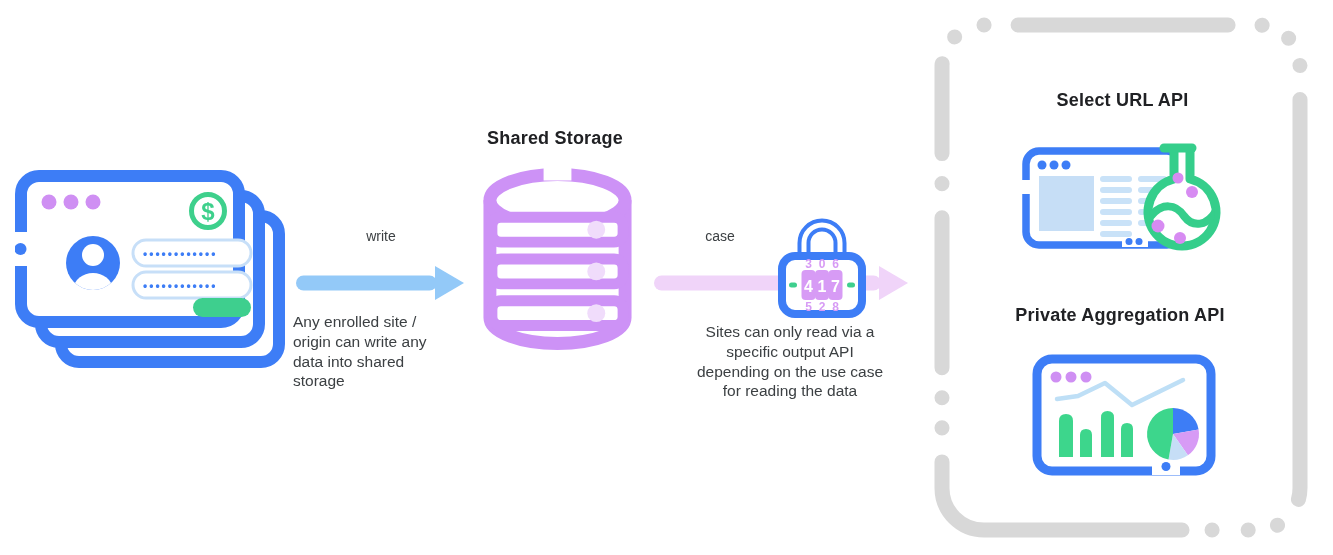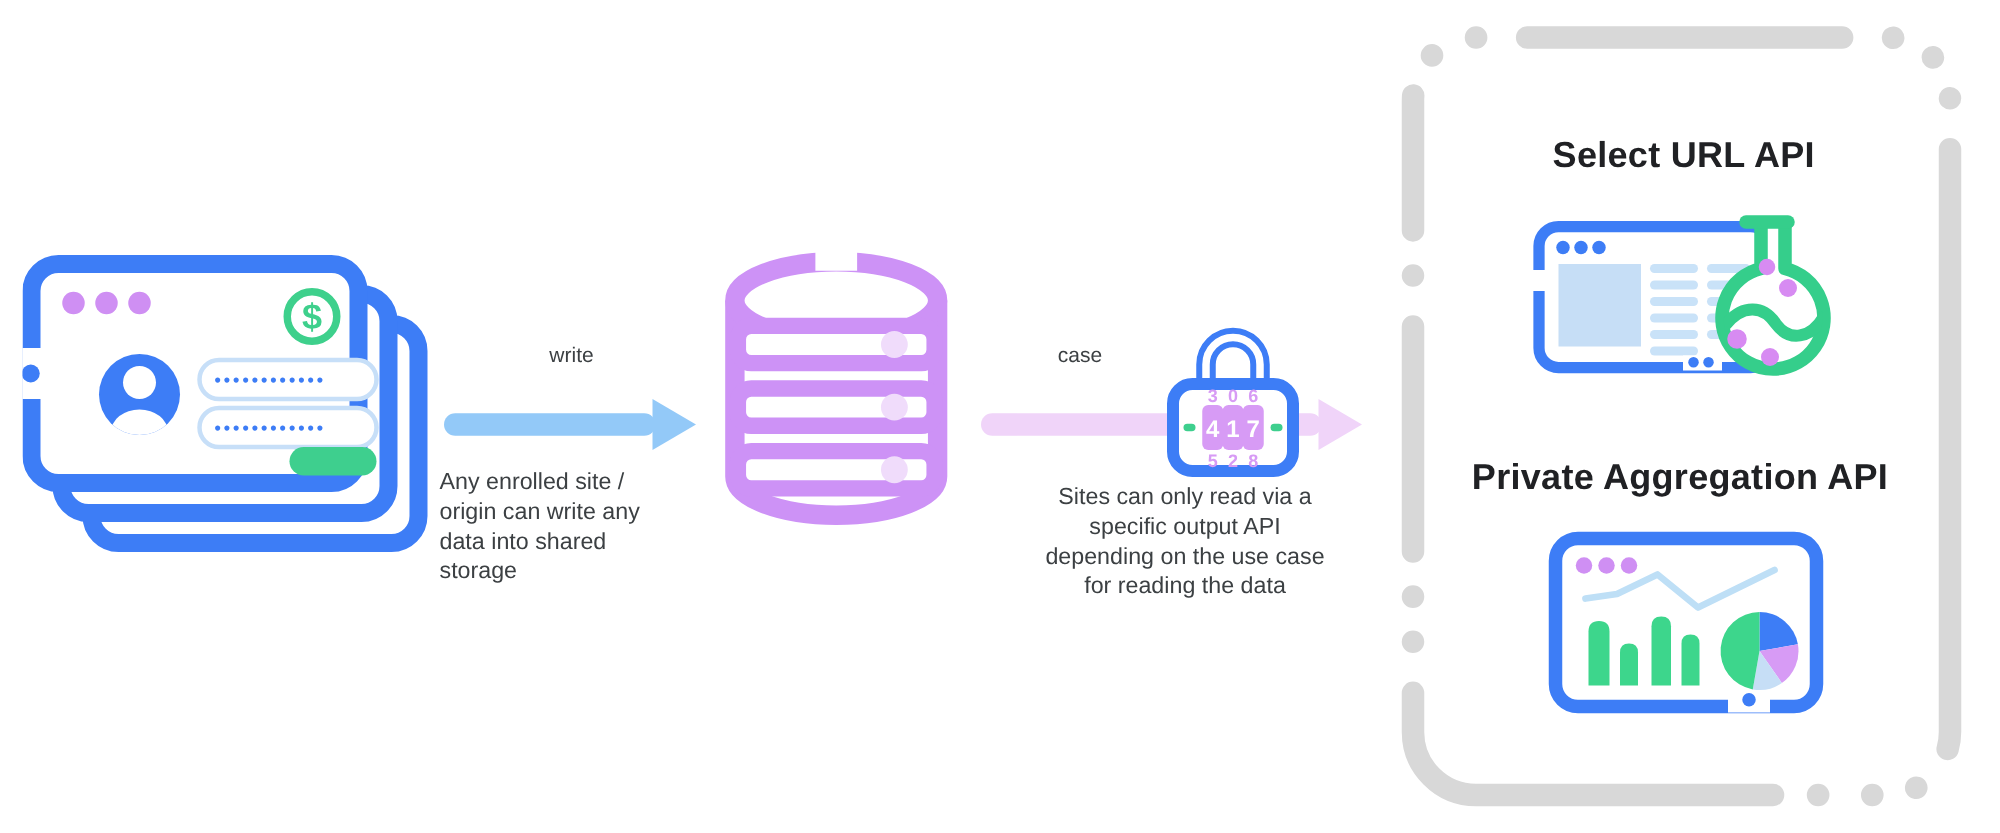--- a/index.html
+++ b/index.html
@@ -1,19 +1,19 @@
 <!DOCTYPE html>
 <html><head>
 <meta charset="utf-8">
 <style>
   html,body{margin:0;padding:0;background:#fff;}
   #canvas{position:relative;width:1333px;height:555px;background:#fff;overflow:hidden;
           font-family:"Liberation Sans",sans-serif;}
   .abs{position:absolute;}
-  .title{font-weight:700;color:#202124;font-size:24px;text-align:center;letter-spacing:.2px;}
+  .title{font-weight:700;color:#202124;font-size:18px;text-align:center;letter-spacing:.2px;}
   .arrow-label{font-size:14px;color:#3C4043;text-align:center;}
   .caption{font-size:15.5px;line-height:1.28;color:#3C4043;white-space:pre-line;}
   svg text{font-family:"Liberation Sans",sans-serif;}
   .pw-dots{font-size:12px;font-weight:700;letter-spacing:2px;fill:#3D7DF6;}
   .dial-main{font-size:16px;font-weight:700;fill:#ffffff;text-anchor:middle;}
   .dial-part{font-size:12px;font-weight:700;fill:#D79BF5;text-anchor:middle;}
   .dollar{font-size:24px;font-weight:700;fill:#3ED08C;text-anchor:middle;}
 </style>
 </head>
 <body>
@@ -55,20 +55,21 @@
   <div class="abs arrow-label" style="left:296px;top:228px;width:170px;">write</div>
   <svg class="abs" style="left:296px;top:266px;" width="168" height="34" viewBox="0 0 168 34">
     <rect x="0" y="9.5" width="141" height="15" rx="7.5" fill="#93C9F8"></rect>
     <polygon points="139,0 168,17 139,34" fill="#93C9F8"></polygon>
   </svg>
   <div class="abs caption" style="left:293px;top:312px;width:185px;">Any enrolled site /
 origin can write any
 data into shared
 storage</div>
 
+  <div class="abs title" style="left:445px;top:128px;width:220px;">Shared Storage</div>
   <svg class="abs" style="left:478px;top:164px;" width="159" height="190" viewBox="0 -6 160 190">
     <path d="M12 30 V148 A68 26 0 0 0 148 148 V30" fill="#ffffff" stroke="#CD92F6" stroke-width="13" stroke-linejoin="round"></path>
     <ellipse cx="80" cy="30" rx="68" ry="26" fill="#ffffff" stroke="#CD92F6" stroke-width="13"></ellipse>
     <rect x="66" y="-6" width="28" height="16" fill="#ffffff"></rect>
     <g fill="#ffffff" stroke="#CD92F6" stroke-width="11">
       <rect x="14" y="47" width="132" height="25" rx="9"></rect>
       <rect x="14" y="89" width="132" height="25" rx="9"></rect>
       <rect x="14" y="131" width="132" height="25" rx="9"></rect>
     </g>
     <g fill="#F0DCFB">

